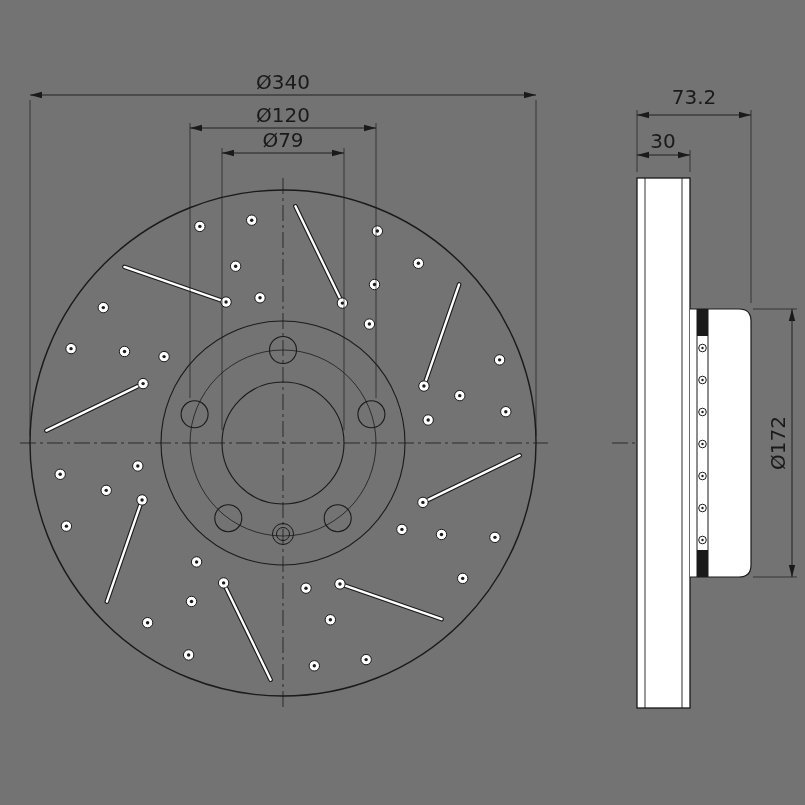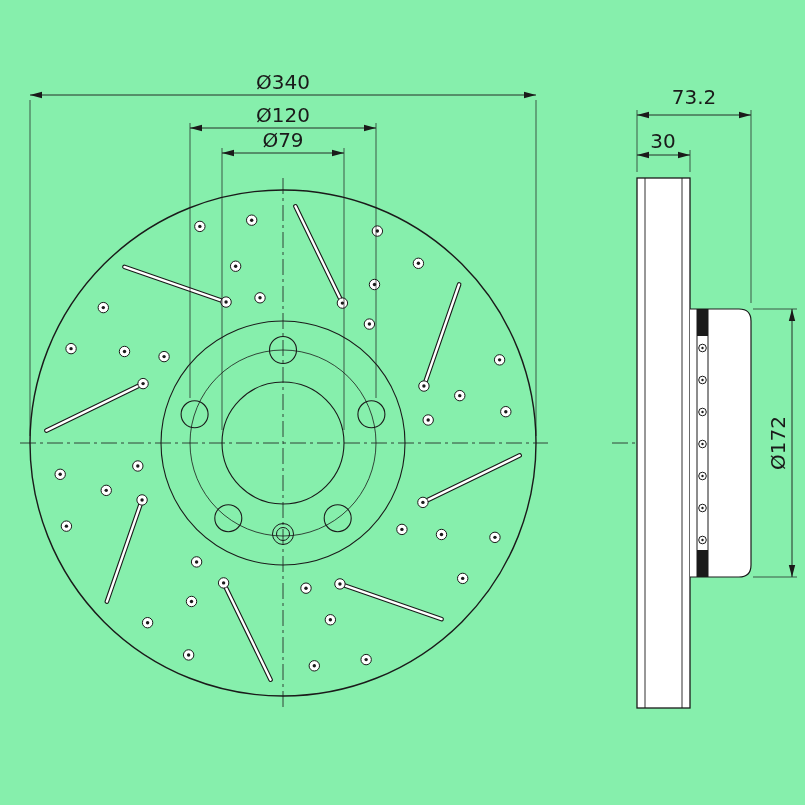--- a/index.html
+++ b/index.html
@@ -7,21 +7,21 @@
     padding: 0;
     background: #ffffff;
     width: 805px;
     height: 805px;
     overflow: hidden;
     font-family: "DejaVu Sans", sans-serif;
   }
   #drawing-wrap {
     width: 805px;
     height: 805px;
-    background: #86efac;
+    background: #737373;
   }
   svg { display: block; }
   text.dim-label {
     font-family: "DejaVu Sans", sans-serif;
     font-size: 20px;
     fill: #1a1a1a;
   }
 </style>
 </head>
 <body>

